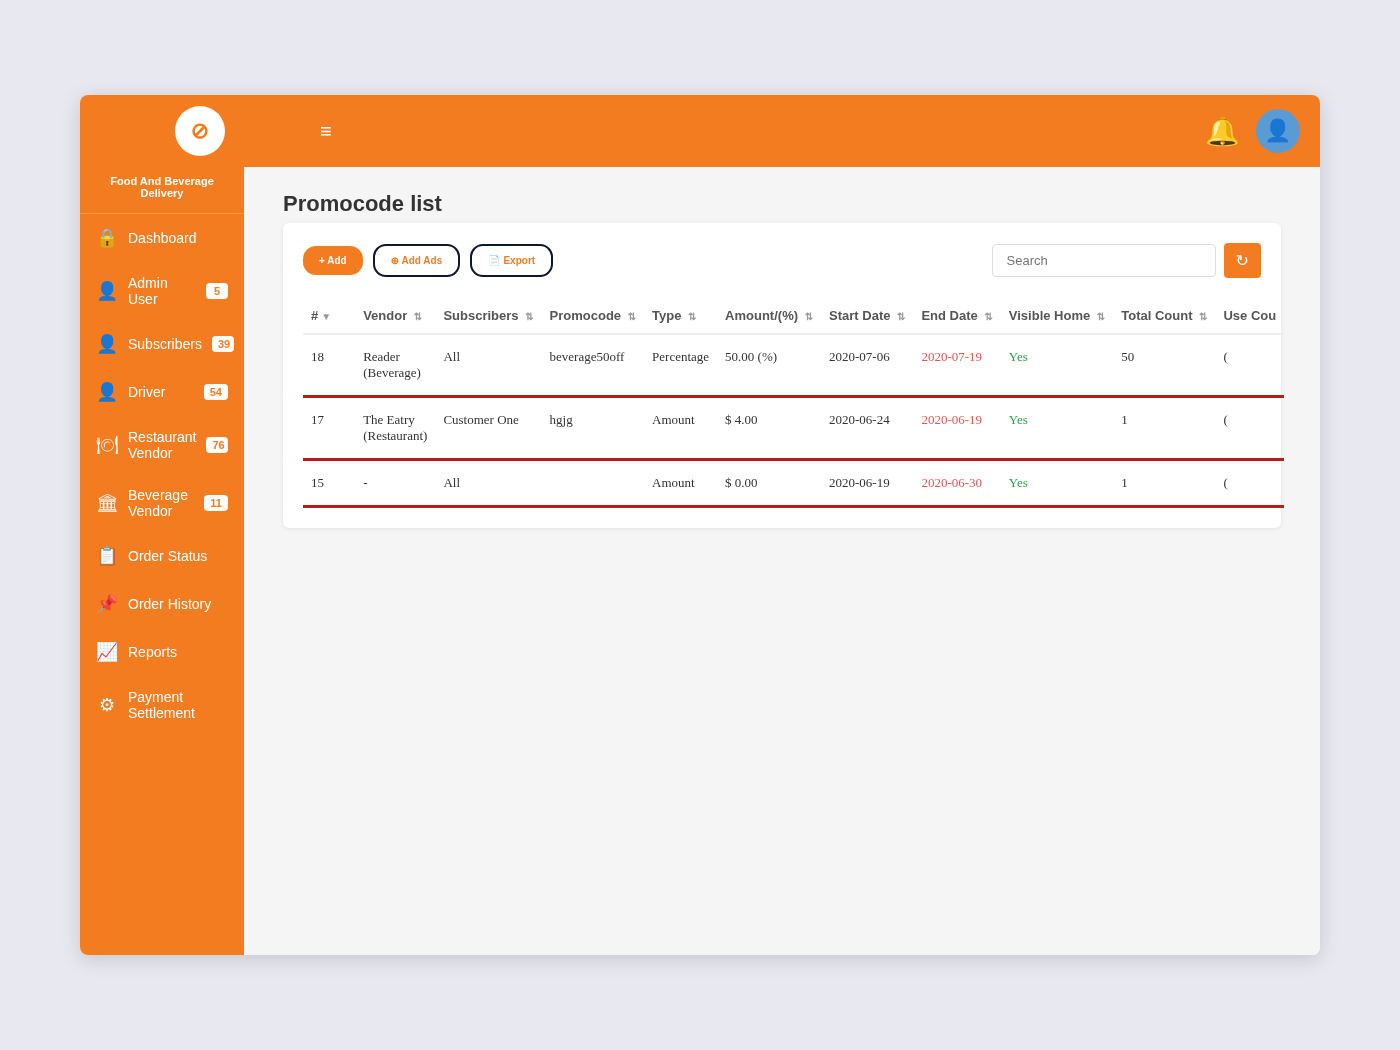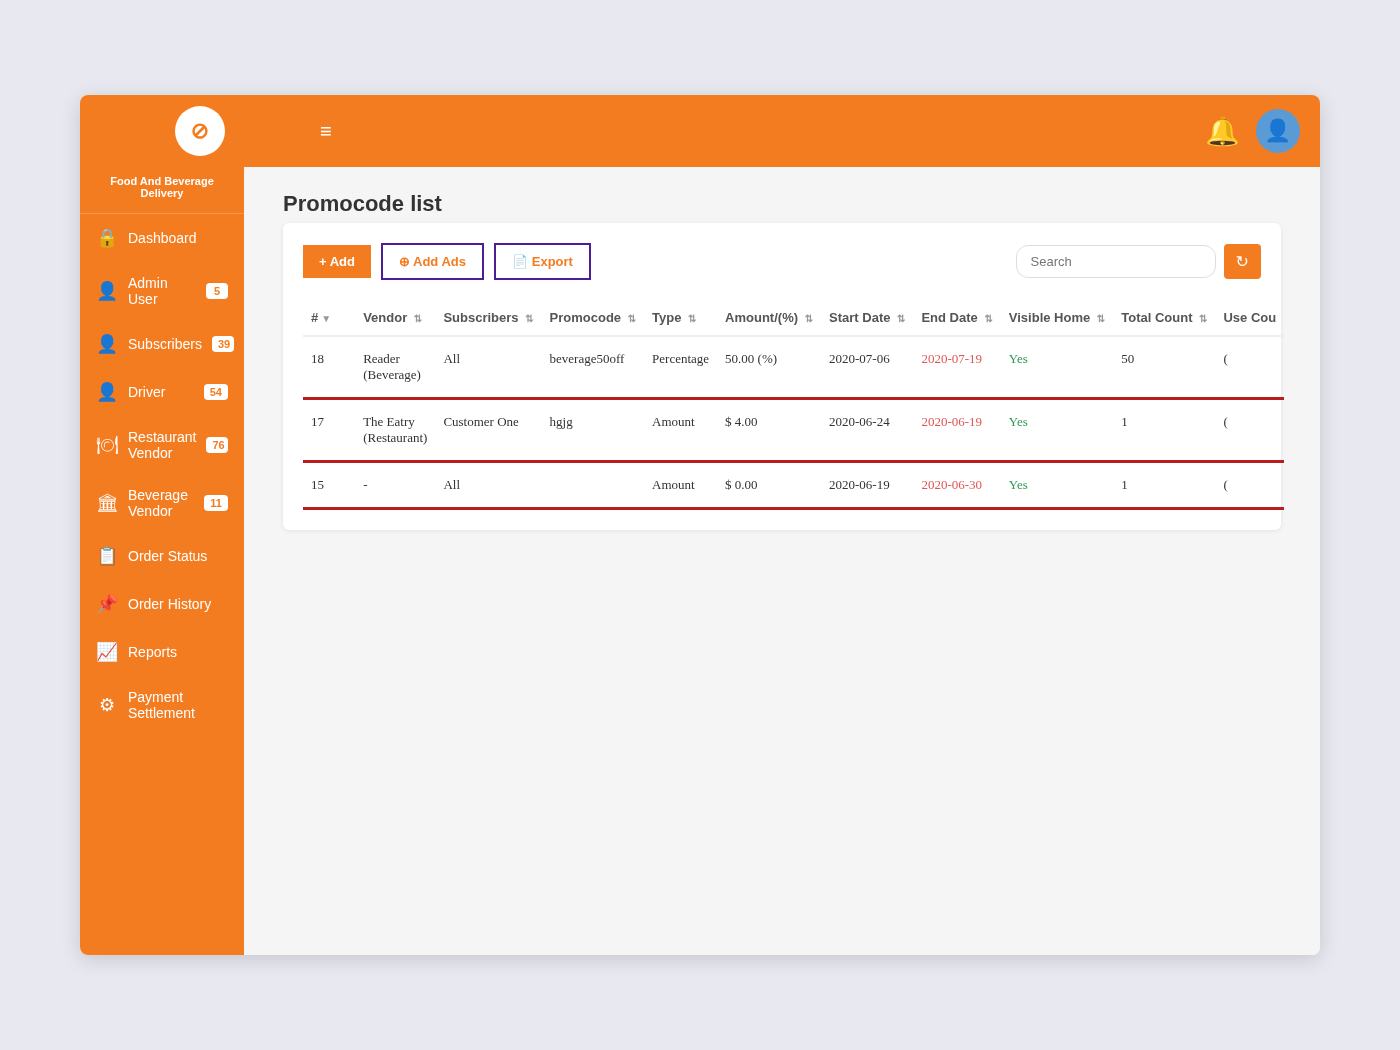--- a/index.html
+++ b/index.html
@@ -160,49 +160,49 @@
     
     .toolbar {
       display: flex;
       align-items: center;
       gap: 10px;
       margin-bottom: 20px;
     }
     .btn {
       padding: 9px 16px;
       border: none;
-      border-radius: 0;
-      cursor: pointer;
-      font-size: 13px;
+      border-radius: 13px;
+      cursor: pointer;
+      font-size: 10px;
       font-weight: bold;
       display: flex;
       align-items: center;
       gap: 6px;
     }
     .btn-primary {
       background: #f47c20;
       color: #fff;
     }
     .btn-secondary {
       background: #fff;
       color: #f47c20;
-      border: 2px solid #4c1d95;
+      border: 2px solid #0f172a;
     }
     .toolbar-right {
       margin-left: auto;
       display: flex;
       align-items: center;
       gap: 8px;
     }
     .search-input {
       padding: 8px 14px;
       border: 1px solid #ddd;
-      border-radius: 12px;
+      border-radius: 4px;
       font-size: 13px;
-      width: 200px;
+      width: 224px;
       outline: none;
     }
     .refresh-btn {
       background: #f47c20;
       color: #fff;
       border: none;
       border-radius: 4px;
       padding: 8px 12px;
       cursor: pointer;
       font-size: 16px;

